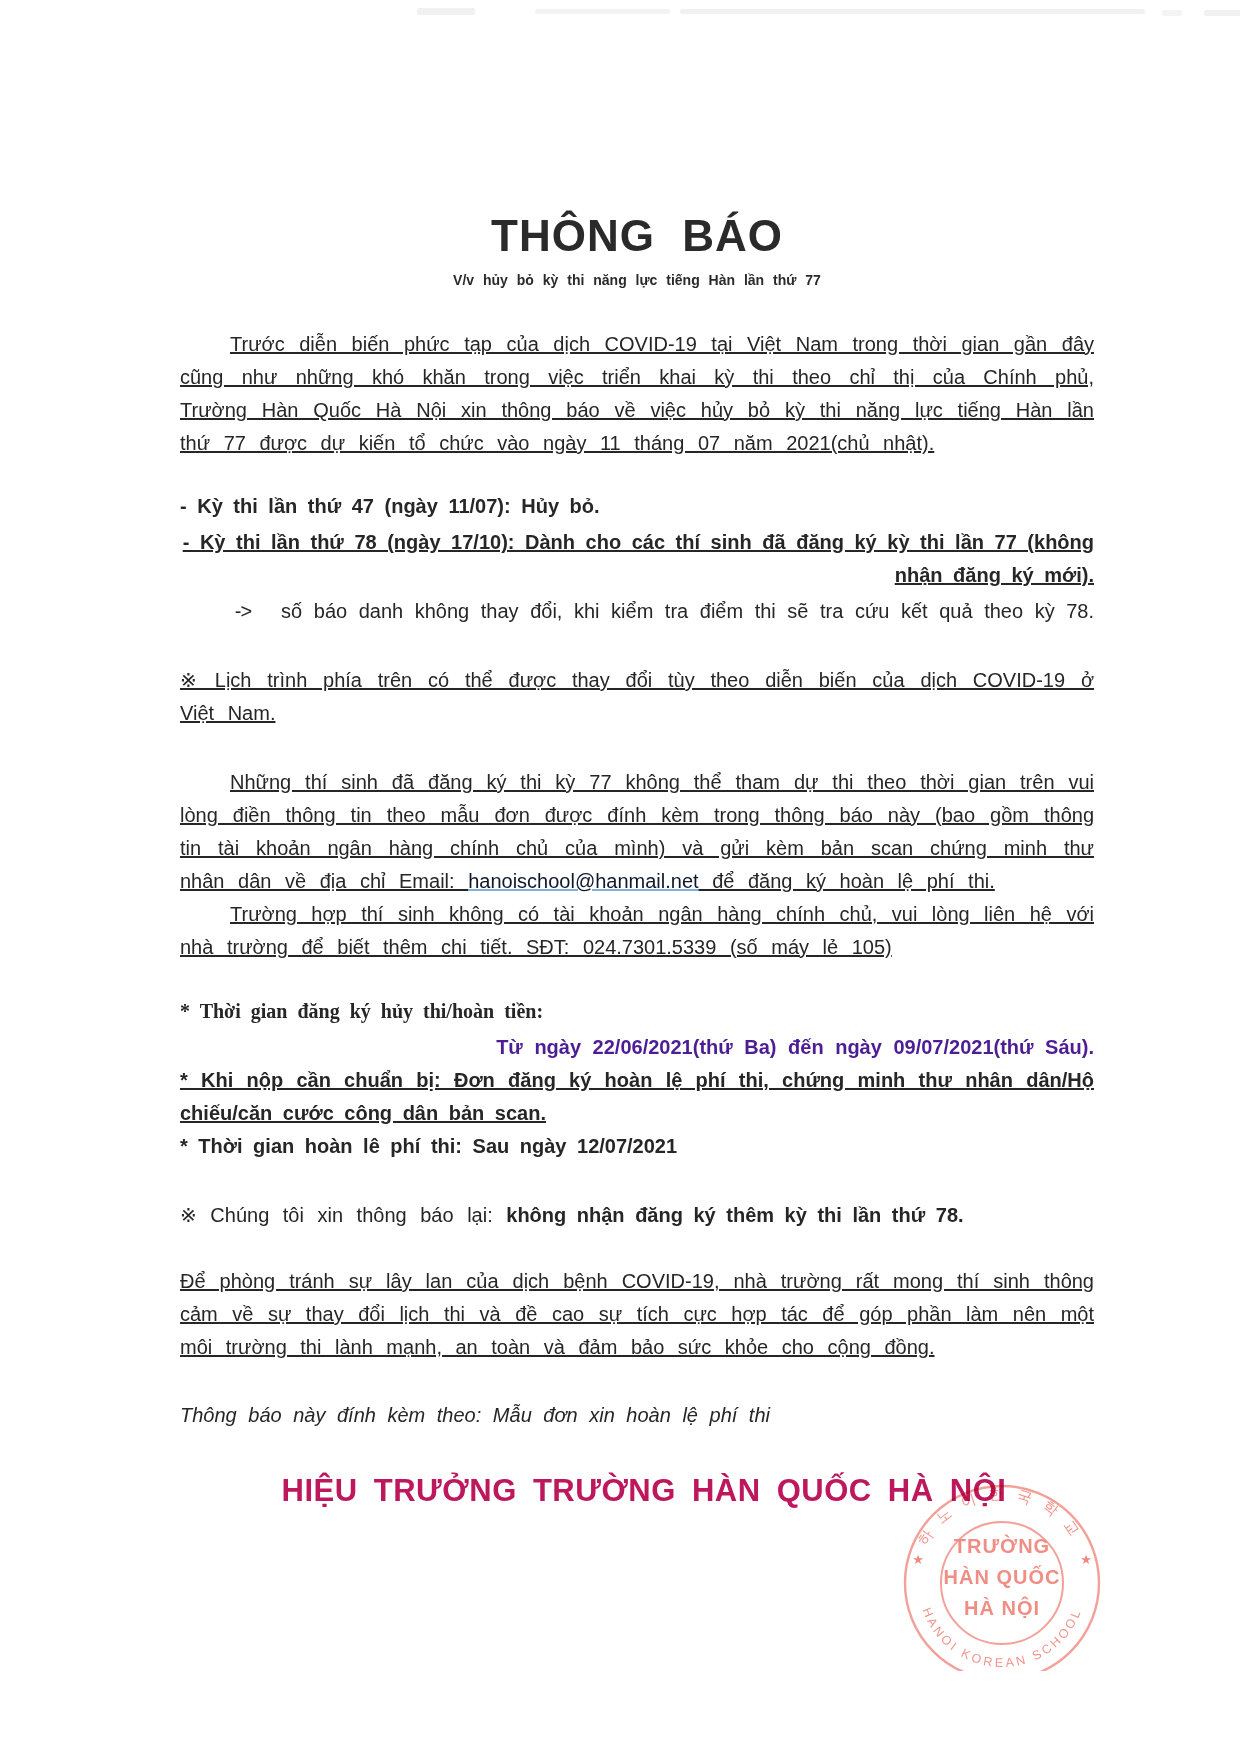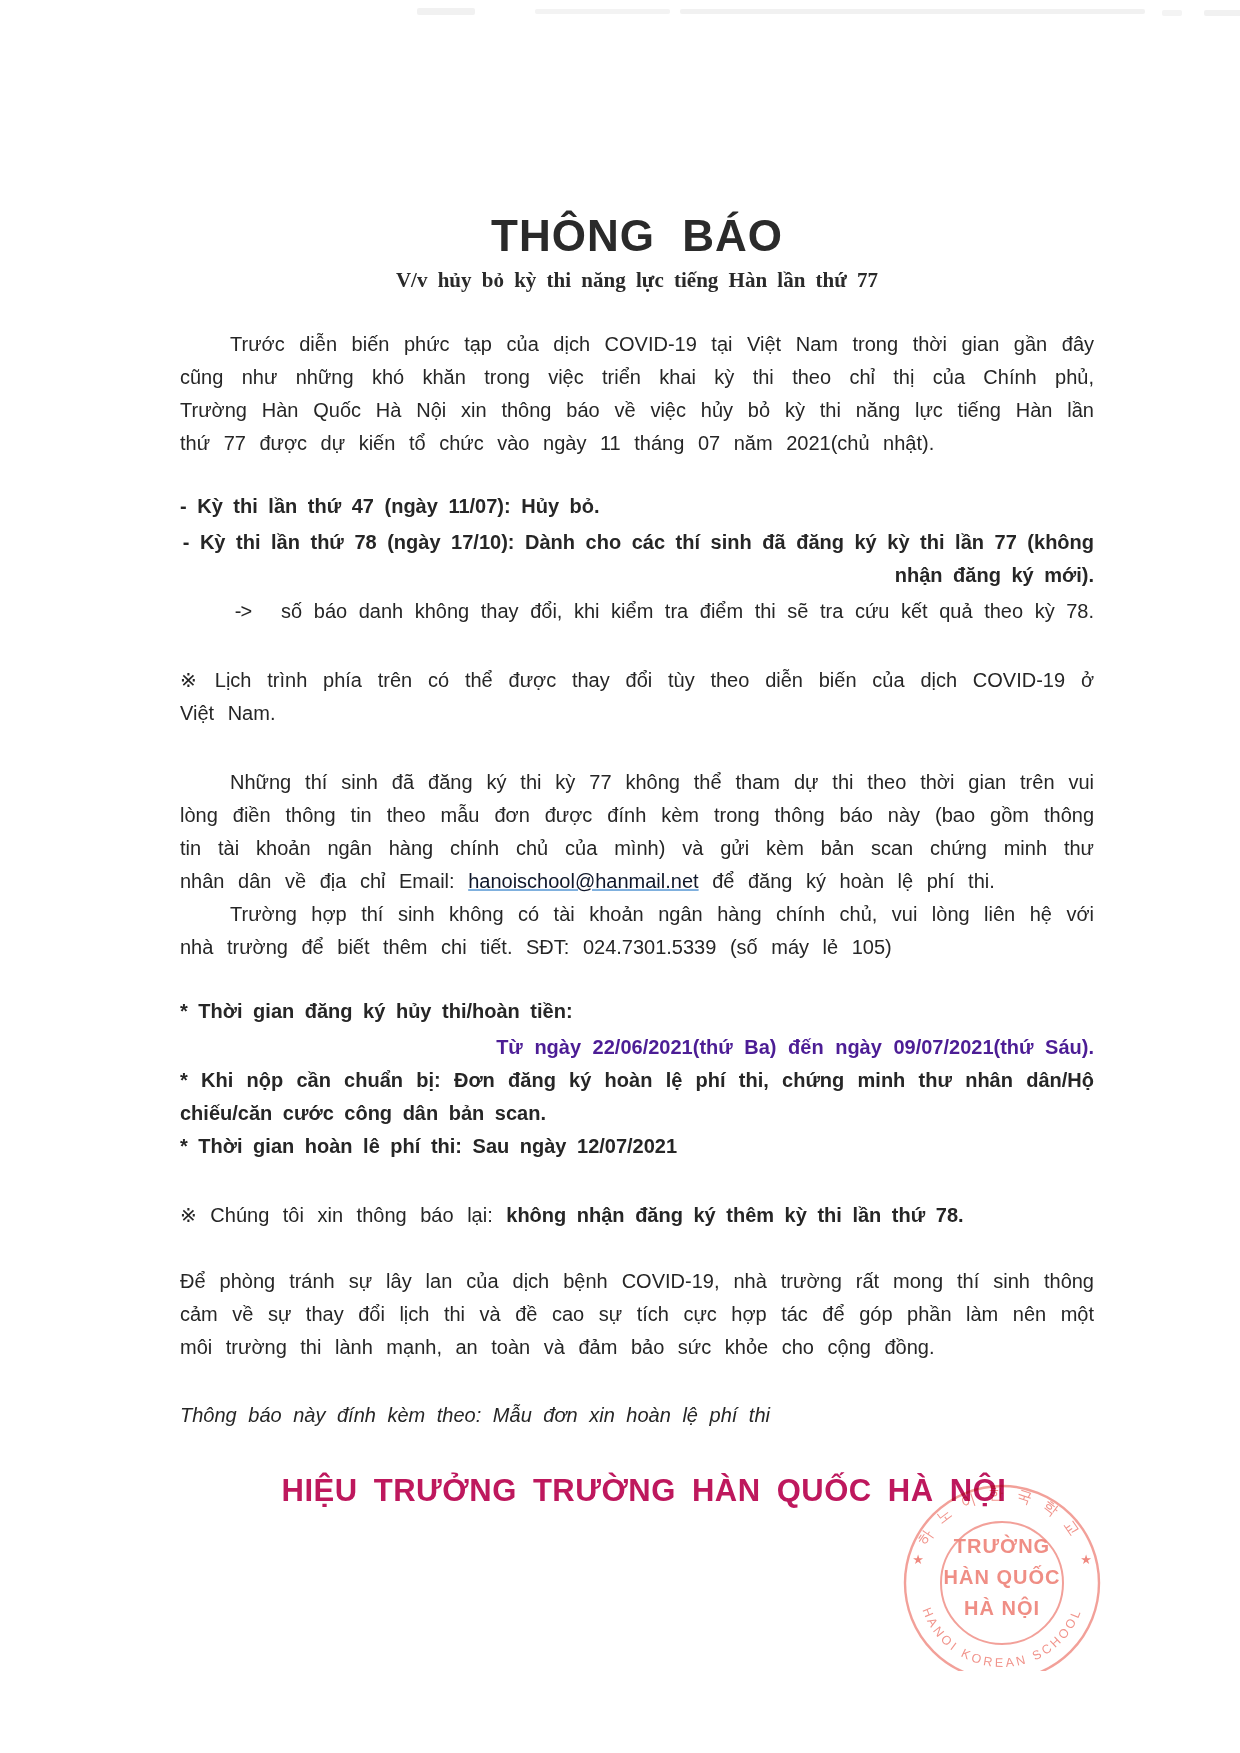--- a/index.html
+++ b/index.html
@@ -16,32 +16,32 @@
   .content {
     position: absolute; left: 168px; top: 0; width: 914px;
   }
   .title {
     margin-top: 210px; line-height: 52px;
     font-size: 44px; font-weight: bold; text-align: center;
     letter-spacing: 1px; word-spacing: 14px; color: #2a2a2a;
   }
   .subtitle {
     margin-top: 0; line-height: 36px;
-    font-size: 21px; font-weight: bold; text-align: center;
-    word-spacing: 5px; color: #2a2a2a; font-family: Liberation Serif, serif;
+    font-size: 14px; font-weight: bold; text-align: center;
+    word-spacing: 5px; color: #2a2a2a;
   }
   p { margin: 0; }
   .body-text {
     font-size: 20px; line-height: 33px; word-spacing: 8px;
   }
-  .justify { text-align: justify; }
+  .justify { text-align: justify; text-decoration: underline; }
   .indent { text-indent: 50px; }
   .bold { font-weight: bold; word-spacing: 5px; }
   .mt30 { margin-top: 30px; }
-  .mt31 { margin-top: 31px; }
+  .mt31 { margin-top: 31px; font-family: Liberation Serif, serif; }
   .mt33 { margin-top: 33px; }
   .mt35 { margin-top: 35px; }
   .mt36 { margin-top: 36px; }
   .mt3  { margin-top: 3px; text-align: right; }
   .red-line {
     color: #4c1d95; font-weight: bold; margin-left: 45px; word-spacing: 6px;
   }
   .arrow-line { margin-left: 32px; word-spacing: 6px; }
   .arrow-glyph { letter-spacing: -1px; }
   .arrow-text { margin-left: 30px; }

